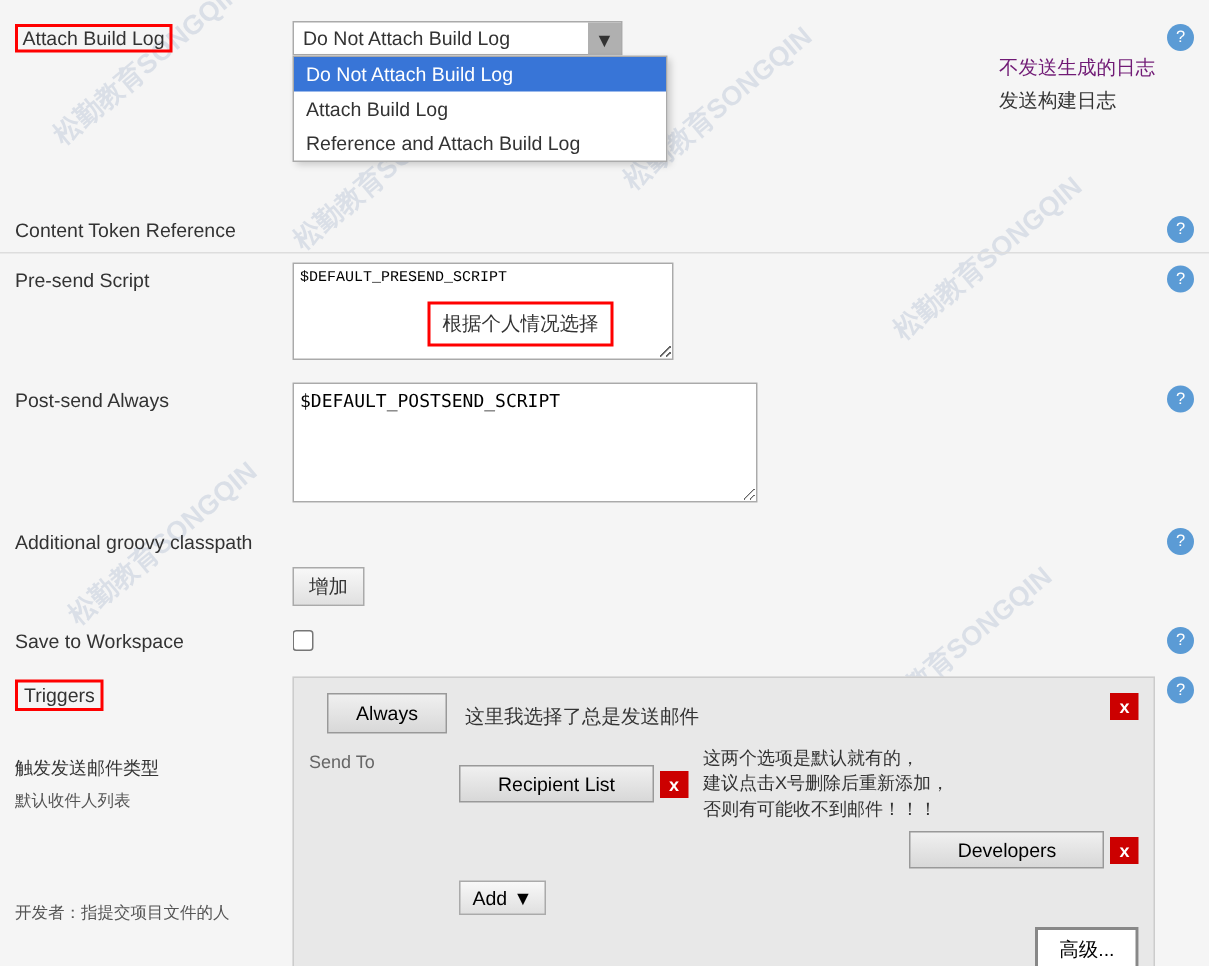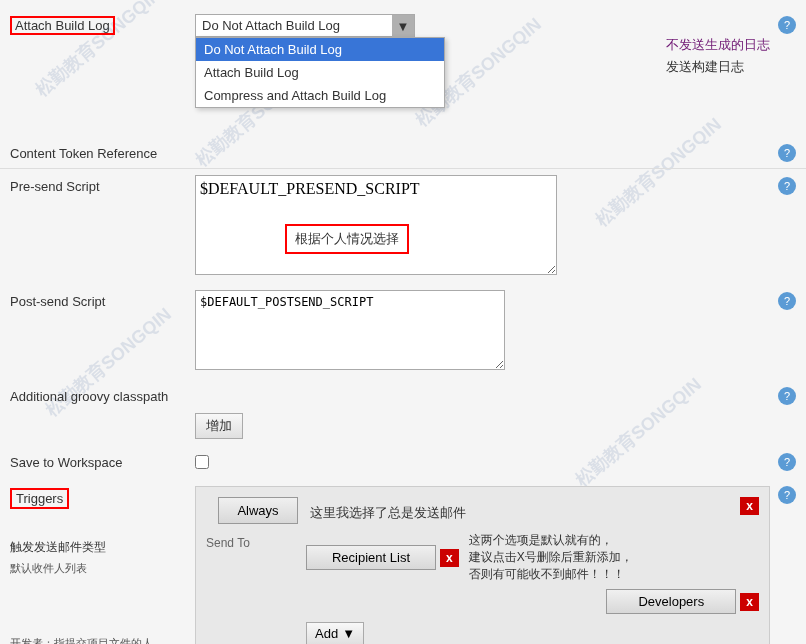--- a/index.html
+++ b/index.html
@@ -268,52 +268,52 @@
       
       <div class="dropdown-wrapper">
         <div style="display:flex; align-items:center; border:1px solid #aaa; background:white; padding:3px 6px; width:220px; cursor:pointer; position:relative;">
           <span style="flex:1; font-size:13px;">Do Not Attach Build Log</span>
           <div style="background:#b0b0b0; width:22px; height:22px; display:flex; align-items:center; justify-content:center; position:absolute; right:0; top:0; bottom:0;">▼</div>
         </div>
         
         <div class="dropdown-open-list">
           <div class="opt selected">Do Not Attach Build Log</div>
           <div class="opt">Attach Build Log</div>
-          <div class="opt">Compress and Attach Build Log</div>
+          <div class="opt">Reference and Attach Build Log</div>
         </div>
       </div>
     </div>
 
     <div style="margin-left:10px; padding-top:22px;">
       <div style="font-size:13px; color:#701a75;">不发送生成的日志</div>
       <div style="font-size:13px; color:#333; margin-top:4px;">发送构建日志</div>
     </div>
     <div class="help-icon">?</div>
   </div>
 
   <div class="row divider" style="margin-top:60px;">
     <div class="label-col">Content Token Reference</div>
     <div class="input-col"></div>
     <div class="help-icon">?</div>
   </div>
 
   <div class="row">
     <div class="label-col">Pre-send Script</div>
     <div class="input-col" style="position:relative;">
-      <textarea rows="5" style="width: 362px; font-family: Liberation Serif, serif; font-size: 16px;">$DEFAULT_PRESEND_SCRIPT</textarea>
+      <textarea rows="5" style="width: 254px; font-family: Liberation Mono, monospace; font-size: 10px;">$DEFAULT_PRESEND_SCRIPT</textarea>
       
-      <div class="red-annotation-box" style="position:absolute; bottom:24px; left:80px; z-index:10;">
+      <div class="red-annotation-box" style="position:absolute; bottom:12px; left:80px; z-index:10;">
         <span>根据个人情况选择</span>
       </div>
     </div>
     <div class="help-icon">?</div>
   </div>
 
   <div class="row">
-    <div class="label-col">Post-send Script</div>
+    <div class="label-col">Post-send Always</div>
     <div class="input-col">
       <textarea rows="5" style="width: 310px; font-family: monospace; font-size: 12px;">$DEFAULT_POSTSEND_SCRIPT</textarea>
     </div>
     <div class="help-icon">?</div>
   </div>
 
   <div class="row">
     <div class="label-col">Additional groovy classpath</div>
     <div class="input-col">
       <button class="btn">增加</button>

